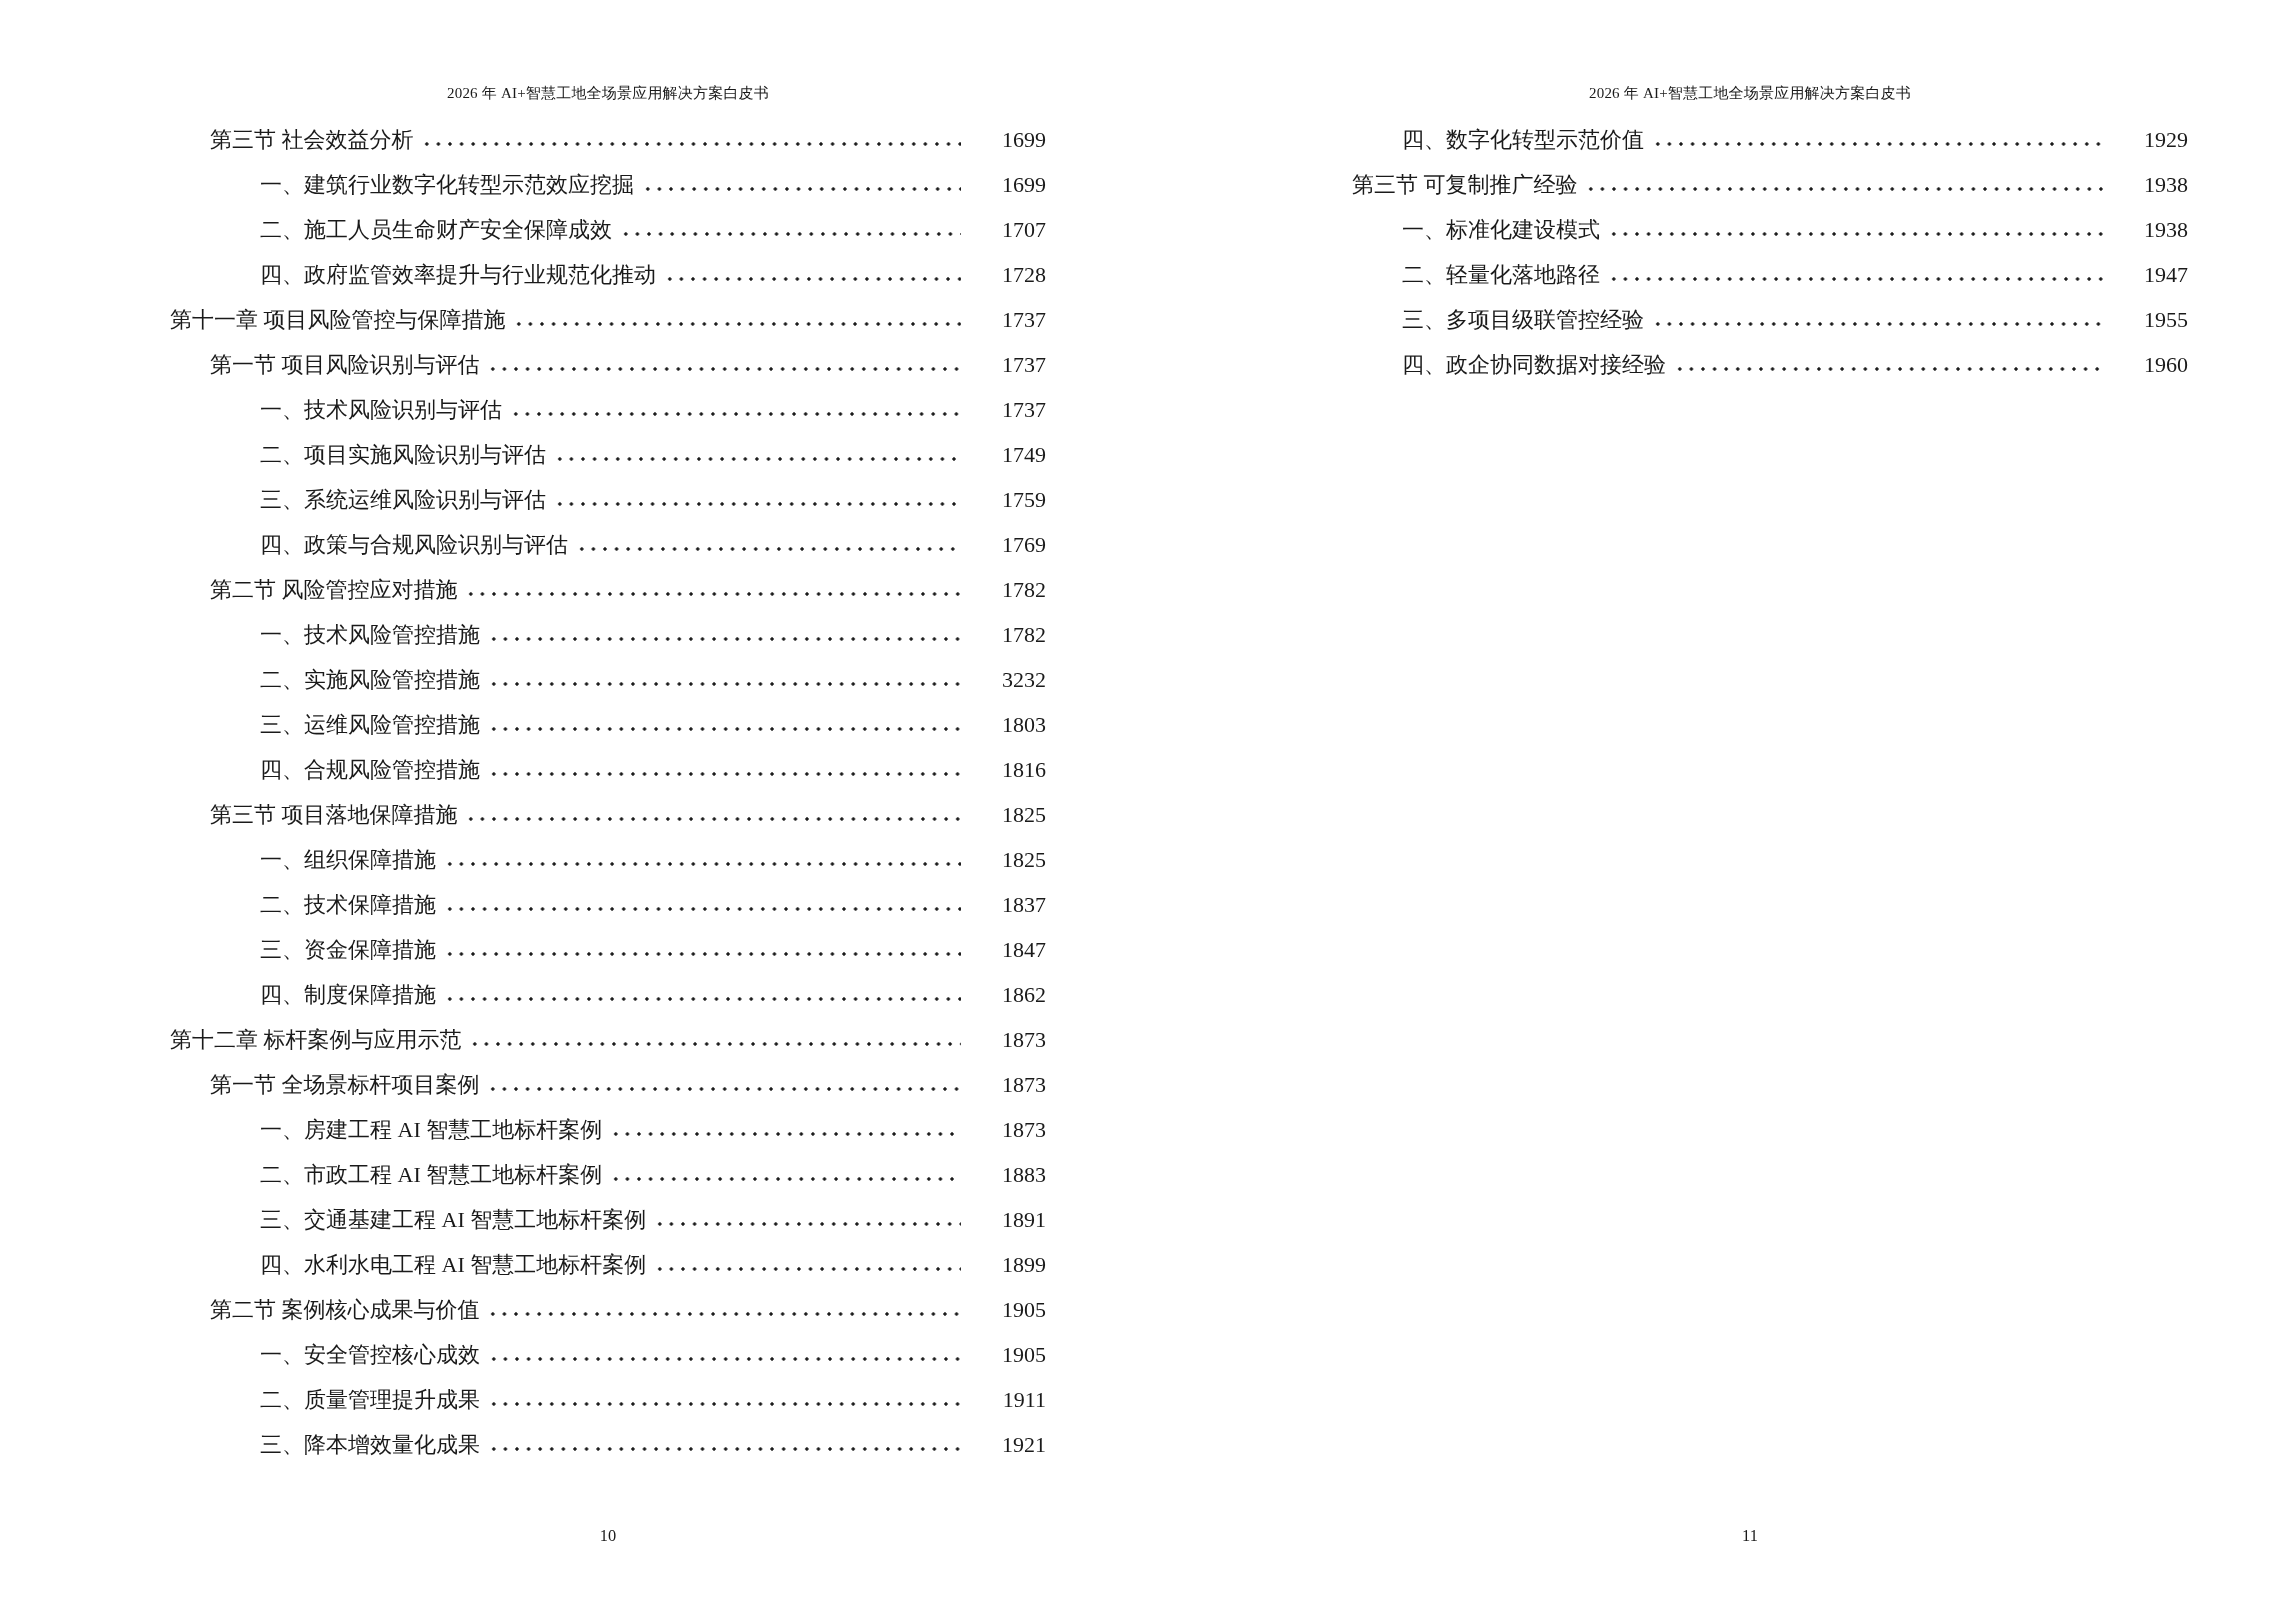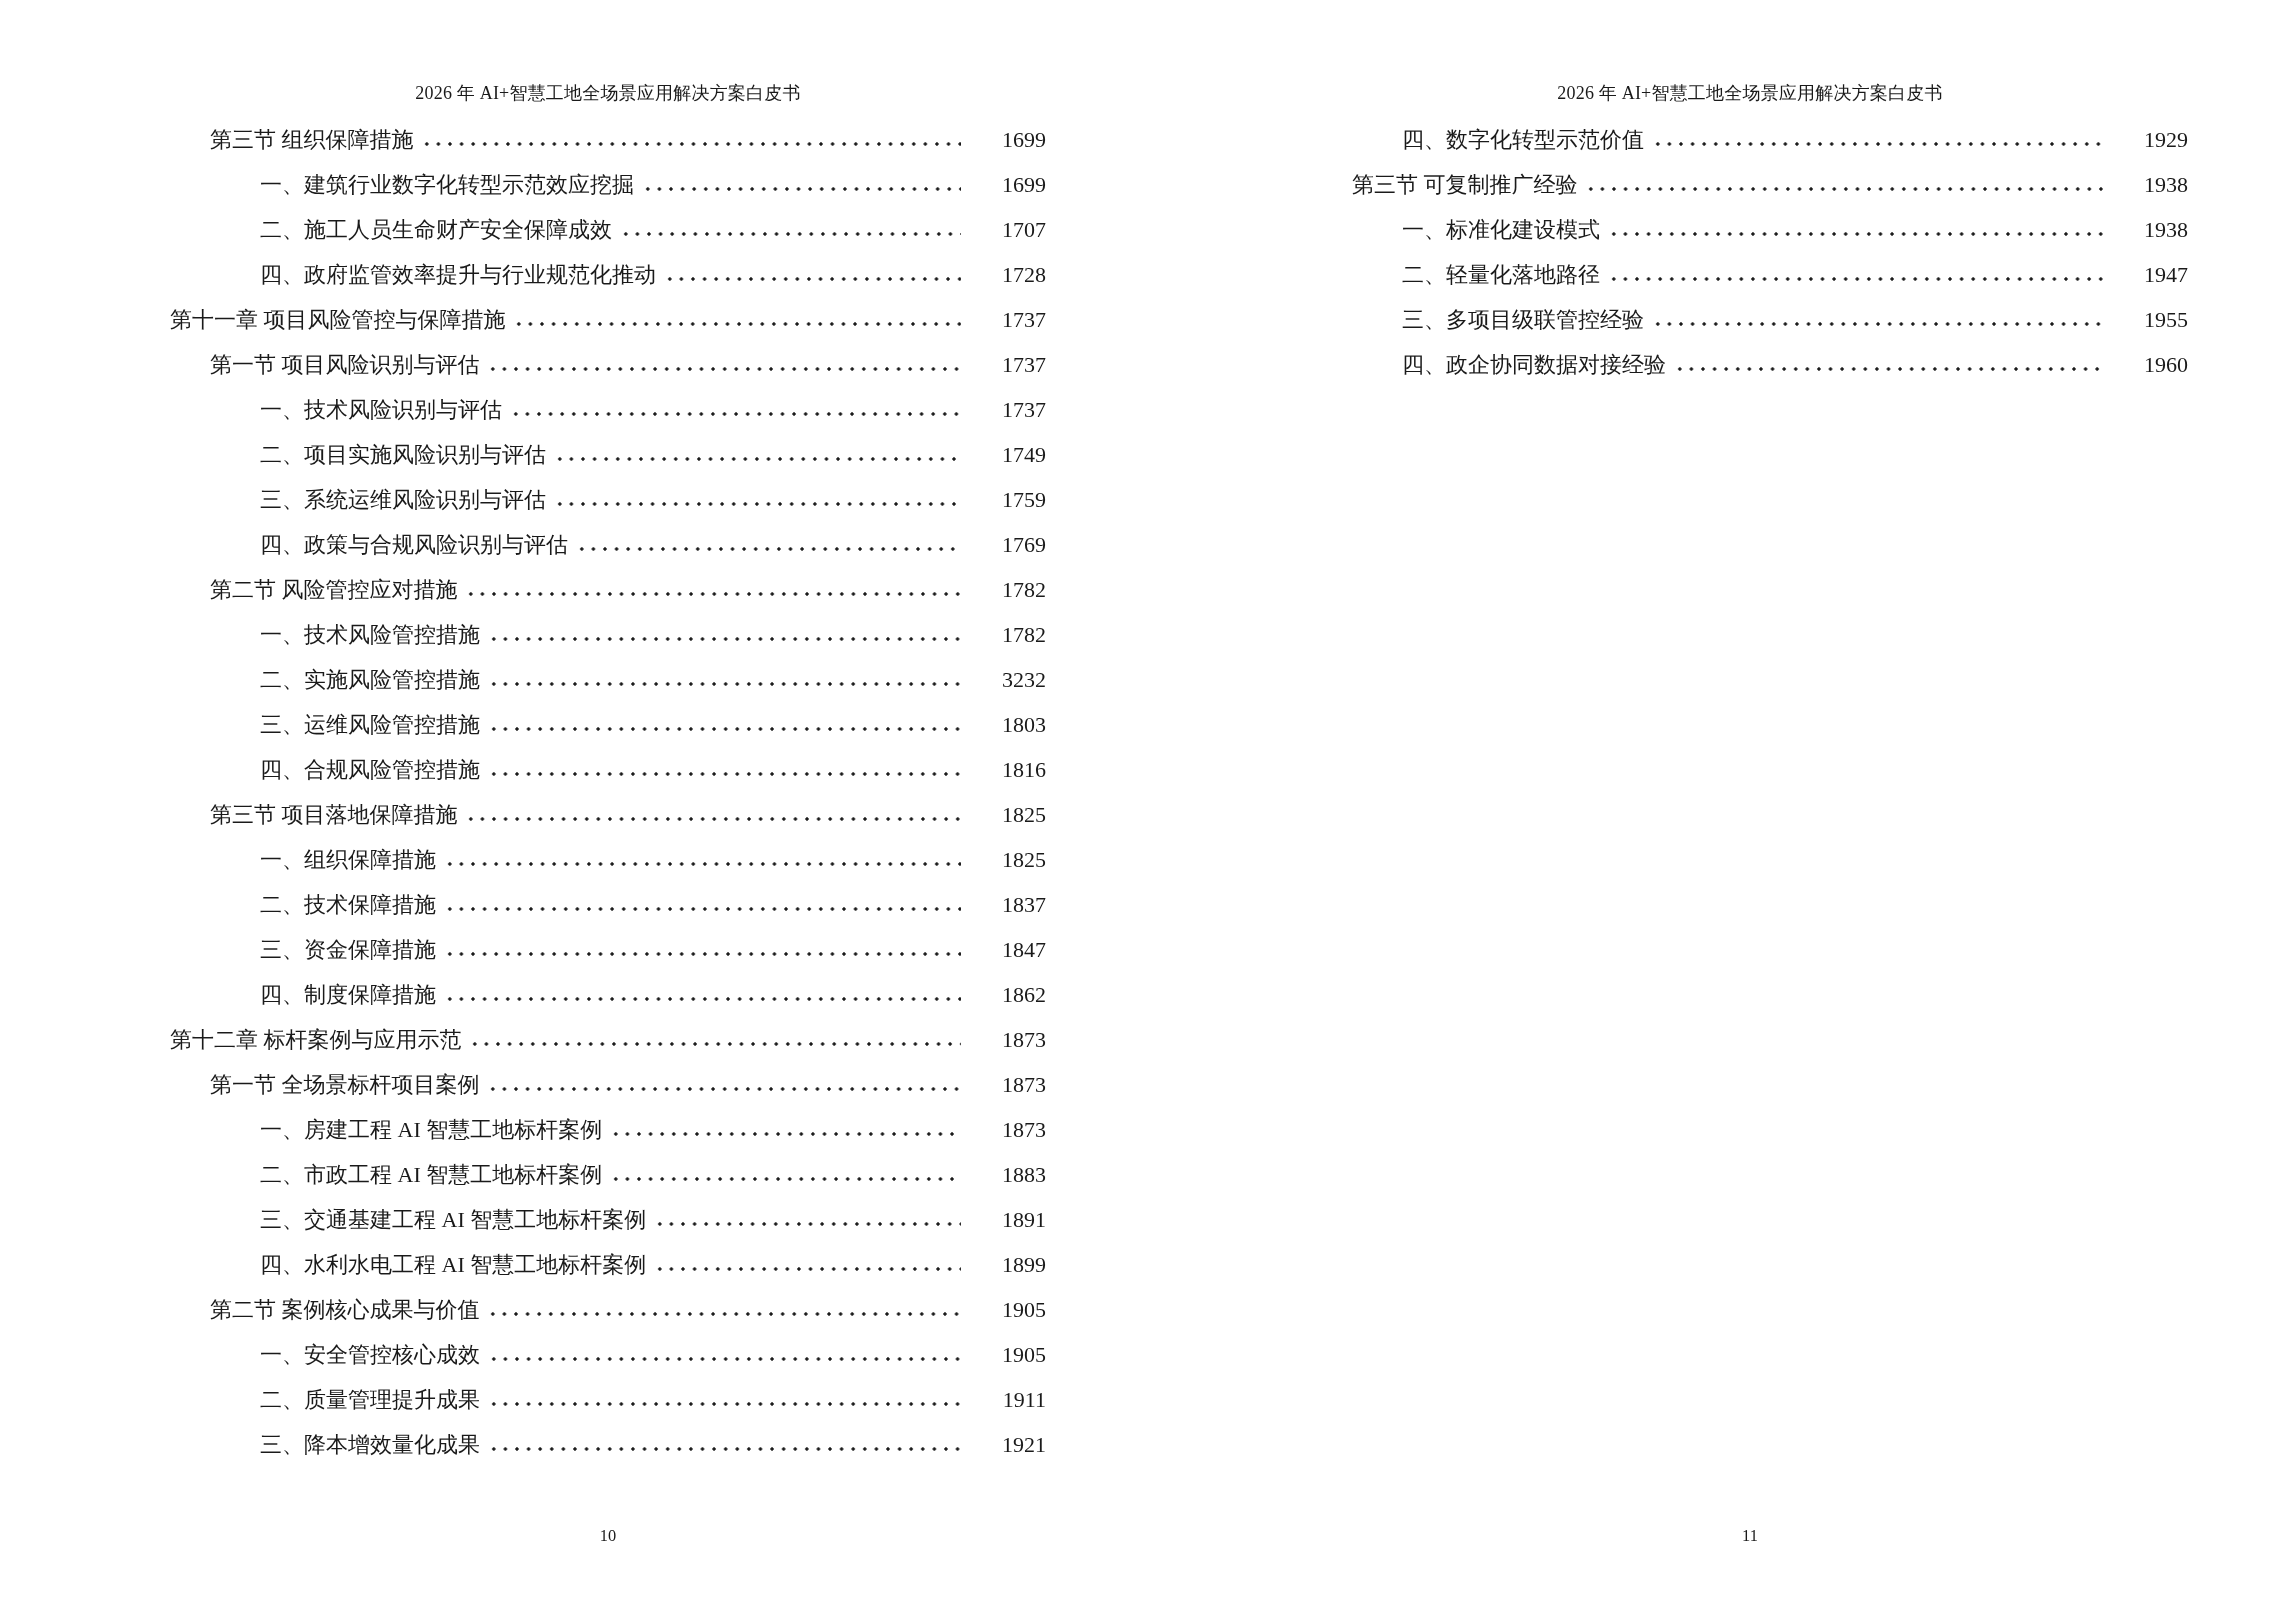--- a/index.html
+++ b/index.html
@@ -11,21 +11,21 @@
     overflow:hidden;
     position:relative;
   }
   .spread{position:absolute;top:0;left:0;width:2284px;height:1622px;}
   .page{position:absolute;top:0;width:1142px;height:1622px;background:#ffffff;}
   .page-left{left:0;}
   .page-right{left:1142px;}
 
   .page-header{
     position:absolute;top:84px;left:170px;width:876px;
-    text-align:center;font-size:18px;line-height:19px;
+    text-align:center;font-size:15px;line-height:19px;
     letter-spacing:0.2px;white-space:pre;
   }
 
   .toc{position:absolute;top:117px;left:170px;width:876px;}
 
   .toc-row{
     display:flex;align-items:baseline;
     height:45px;font-size:22px;
   }
   .level-chapter{padding-left:0;text-align:right;}
@@ -52,21 +52,21 @@
 </style>
 </head>
 <body>
 
 <div class="spread">
 
   <section class="page page-left">
     <header class="page-header">2026 年 AI+智慧工地全场景应用解决方案白皮书</header>
     <div class="toc">
         <div class="toc-row level-section">
-    <span class="toc-title">第三节 组织保障措施</span>
+    <span class="toc-title">第三节 社会效益分析</span>
     <span class="toc-dots"></span>
     <span class="toc-page">1699</span>
   </div>
         <div class="toc-row level-item">
     <span class="toc-title">一、建筑行业数字化转型示范效应挖掘</span>
     <span class="toc-dots"></span>
     <span class="toc-page">1699</span>
   </div>
         <div class="toc-row level-item">
     <span class="toc-title">二、施工人员生命财产安全保障成效</span>

